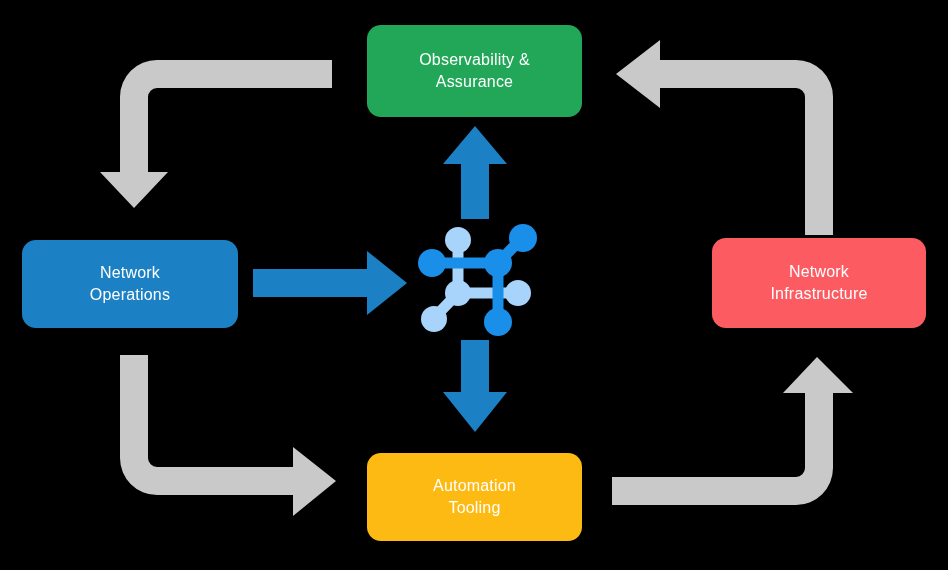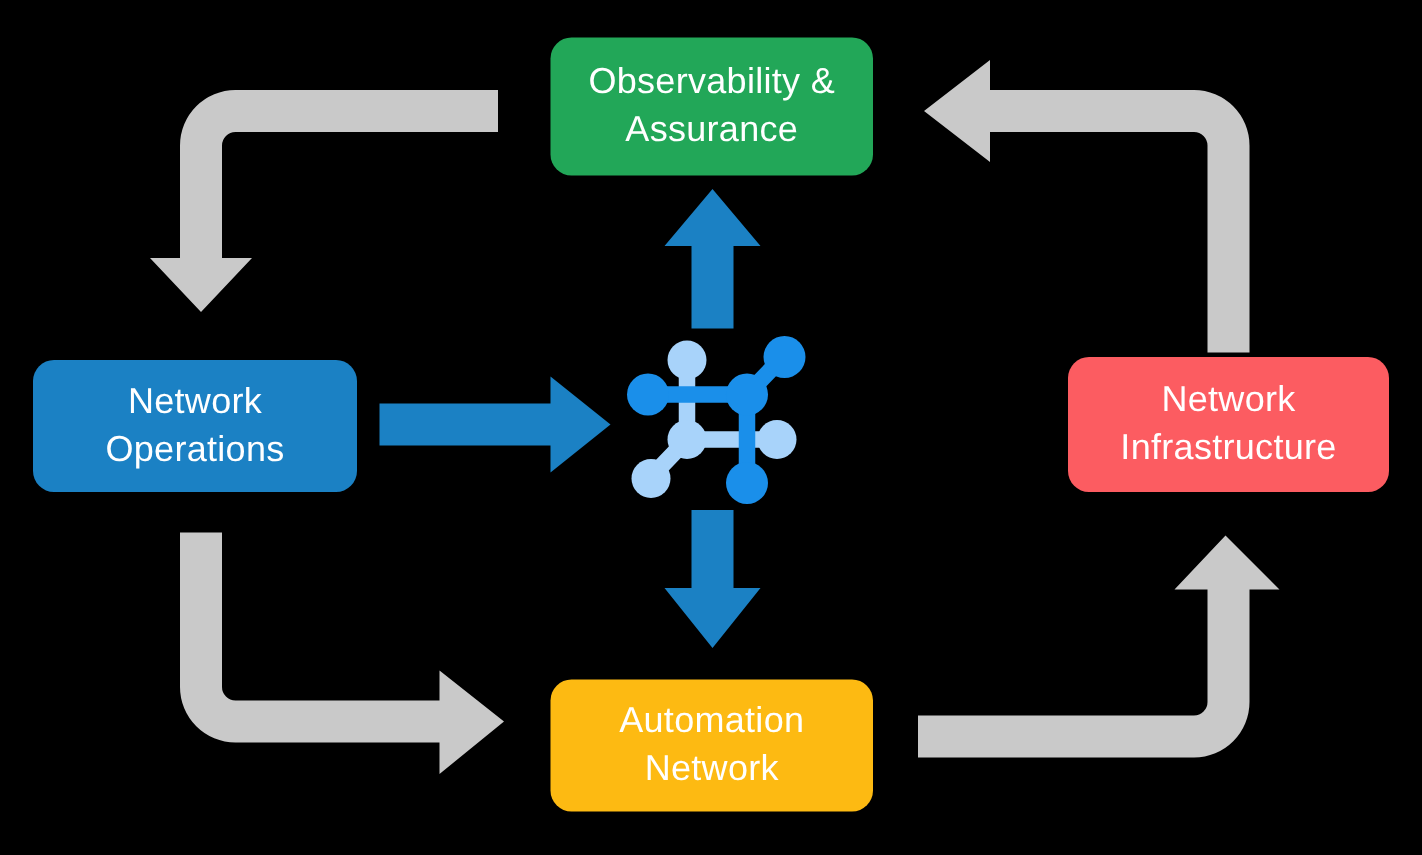--- a/index.html
+++ b/index.html
@@ -25,21 +25,21 @@
     height: 570px;
   }
   .node-box {
     position: absolute;
     border-radius: 14px;
     display: flex;
     align-items: center;
     justify-content: center;
     text-align: center;
     color: #ffffff;
-    font-size: 24px;
+    font-size: 16px;
     line-height: 1.35;
     font-weight: 400;
     letter-spacing: 0.2px;
     box-sizing: border-box;
     padding: 6px 10px;
     z-index: 5;
   }
   .node-label {
     white-space: pre-line;
     display: block;
@@ -187,16 +187,16 @@
 Operations</span>
   </div>
 
   <div class="node-box" id="box-network-infrastructure" style="background: rgb(252, 92, 97); color: rgb(255, 255, 255);">
     <span class="node-label">Network
 Infrastructure</span>
   </div>
 
   <div class="node-box" id="box-automation-tooling" style="background: rgb(253, 186, 18); color: rgb(255, 255, 255);">
     <span class="node-label">Automation
-Network</span>
+Tooling</span>
   </div>
 
 </div>
 
 </body></html>

